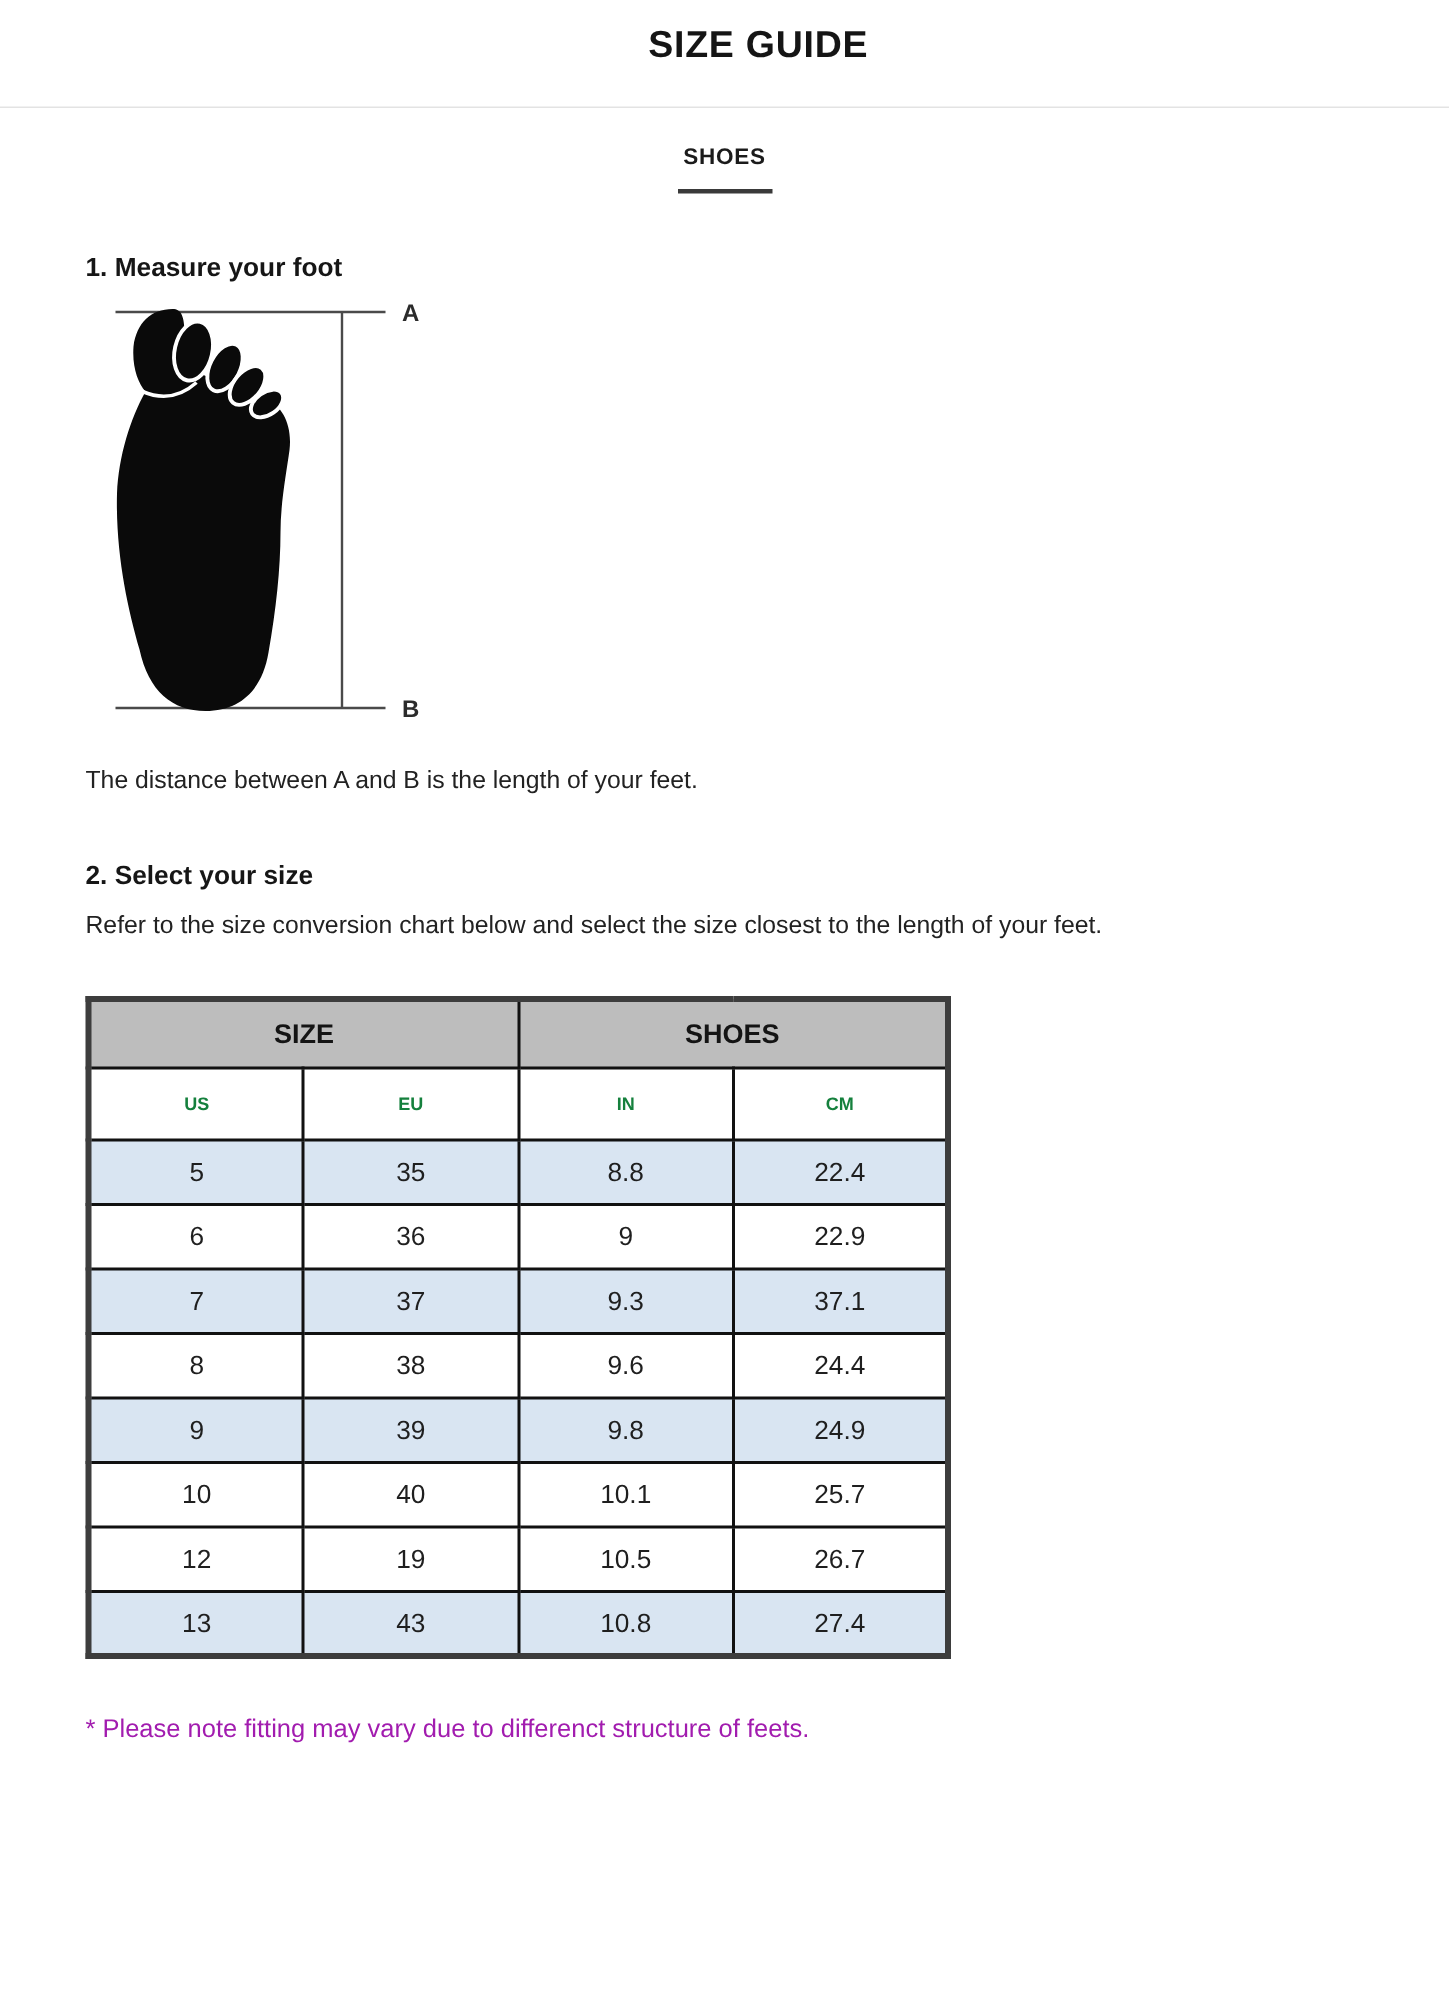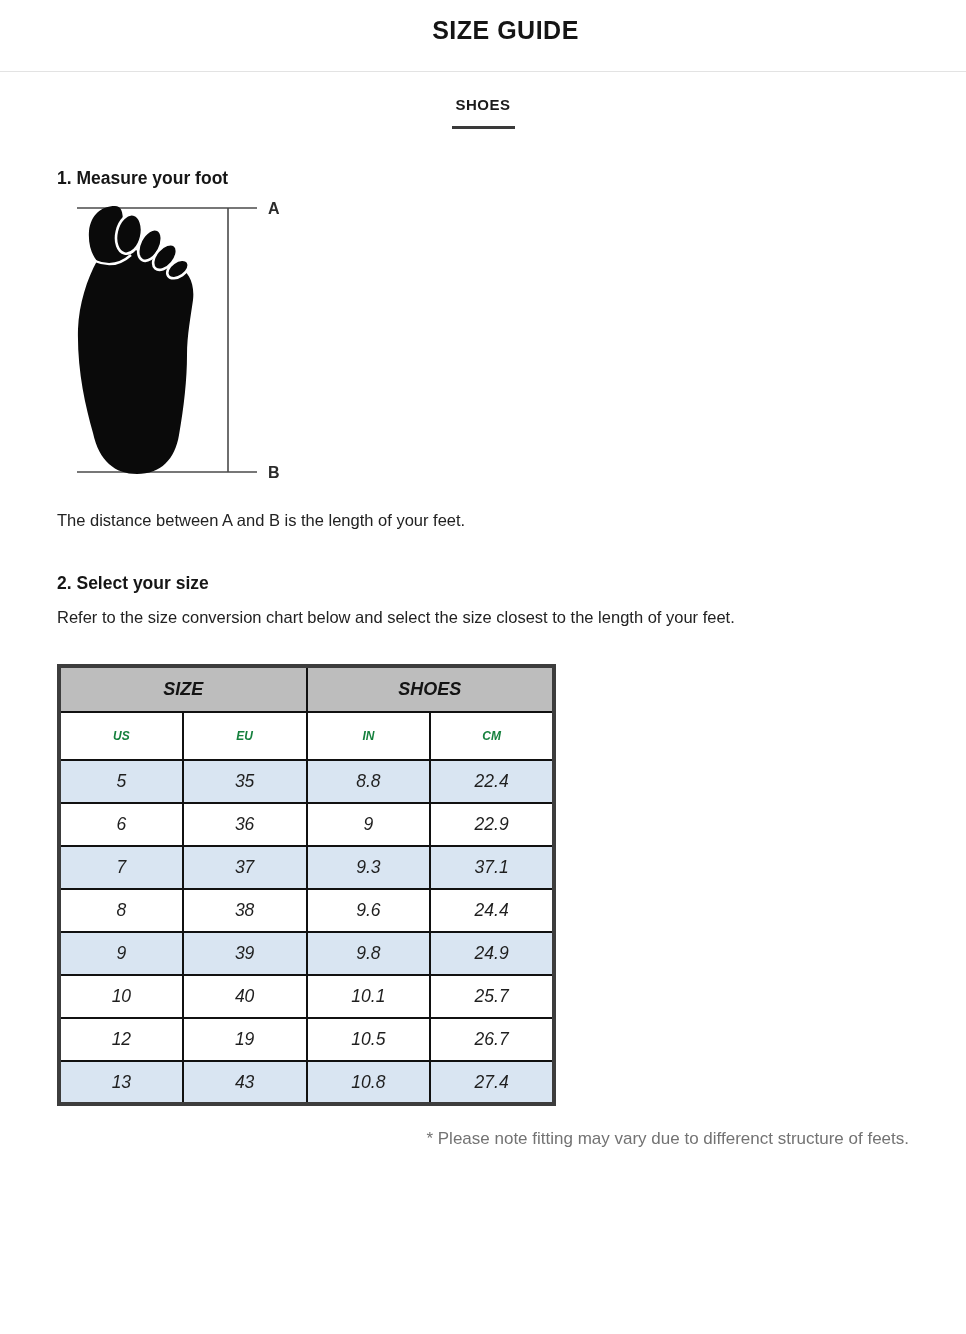--- a/index.html
+++ b/index.html
@@ -20,32 +20,32 @@
   .step-heading { font-size:17.5px; line-height:21px; font-weight:bold; color:#161616; }
   .step1-heading { margin-top:39px; }
   .step-desc { margin-top:13px; font-size:16.5px; line-height:20px; color:#222; }
 
   .foot-diagram { margin-top:11px; margin-left:10px; display:block; }
 
   .caption { margin-top:25px; font-size:16.5px; line-height:20px; color:#222; }
   .step2-heading { margin-top:43px; }
 
   table.size-table { margin-top:37px; border-collapse:collapse; table-layout:fixed;
-                     width:499px; border:4px solid var(--outer-border,#3d3d3d);font-style:italic; }
+                     width:577px; border:4px solid var(--outer-border,#3d3d3d); }
   .size-table th, .size-table td { border:2px solid var(--inner-border,#111);
                      text-align:center; vertical-align:middle; }
   .size-table .group-header th { background:var(--group-header-bg,#bdbdbd);
                      height:46px; font-size:18px; font-weight:bold; color:#141414; }
   .size-table .col-header th { background:#ffffff; height:48px; font-size:12px;
                      font-weight:bold; color:#15803d; }
   .size-table td { height:43px; font-size:17.5px; font-weight:normal; color:#1f1f1f;
                      background:#ffffff; }
   .size-table tr.alt td { background:var(--alt-row-bg,#d9e5f2); }
 
-  .footnote { margin-top:22px; font-size:17px; line-height:21px; color:#737373;text-align:right; }
+  .footnote { margin-top:36px; font-size:17px; line-height:21px; color:#a21caf; }
 </style>
 </head>
 <body>
 
 <div class="page">
 
   <div class="page-title">SIZE GUIDE</div>
   <hr class="top-divider">
 
   <div class="category">SHOES</div>

